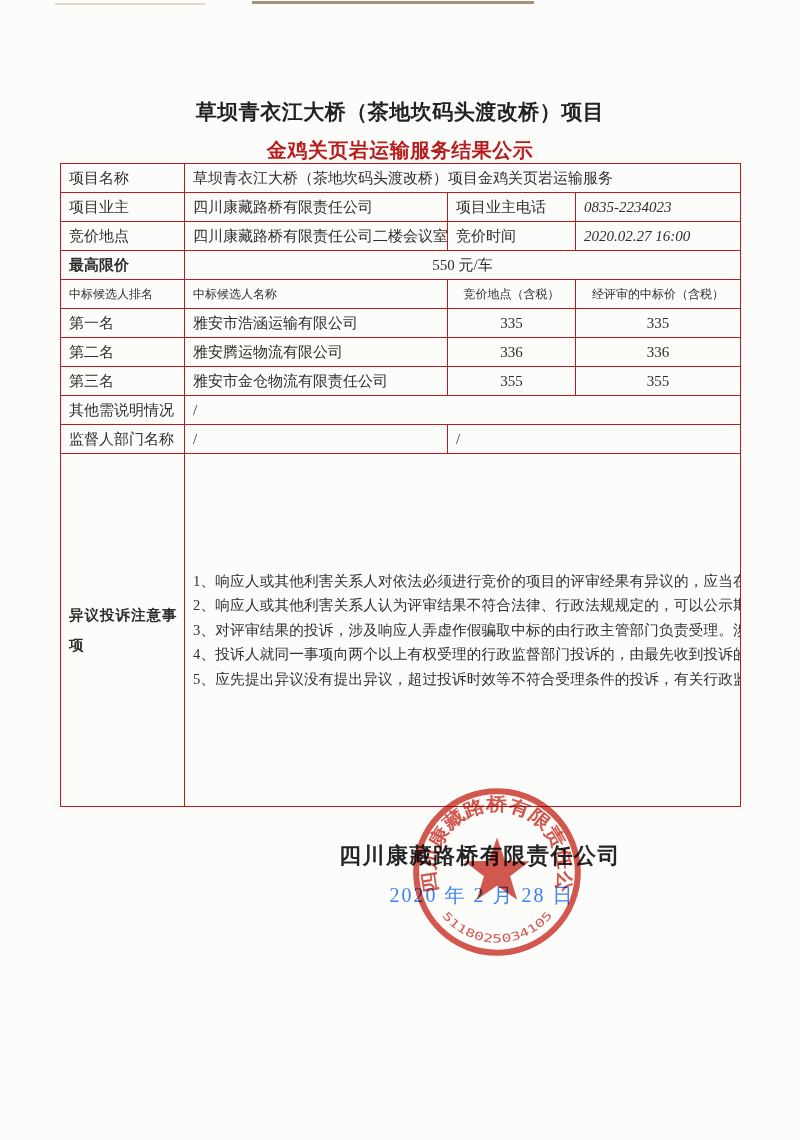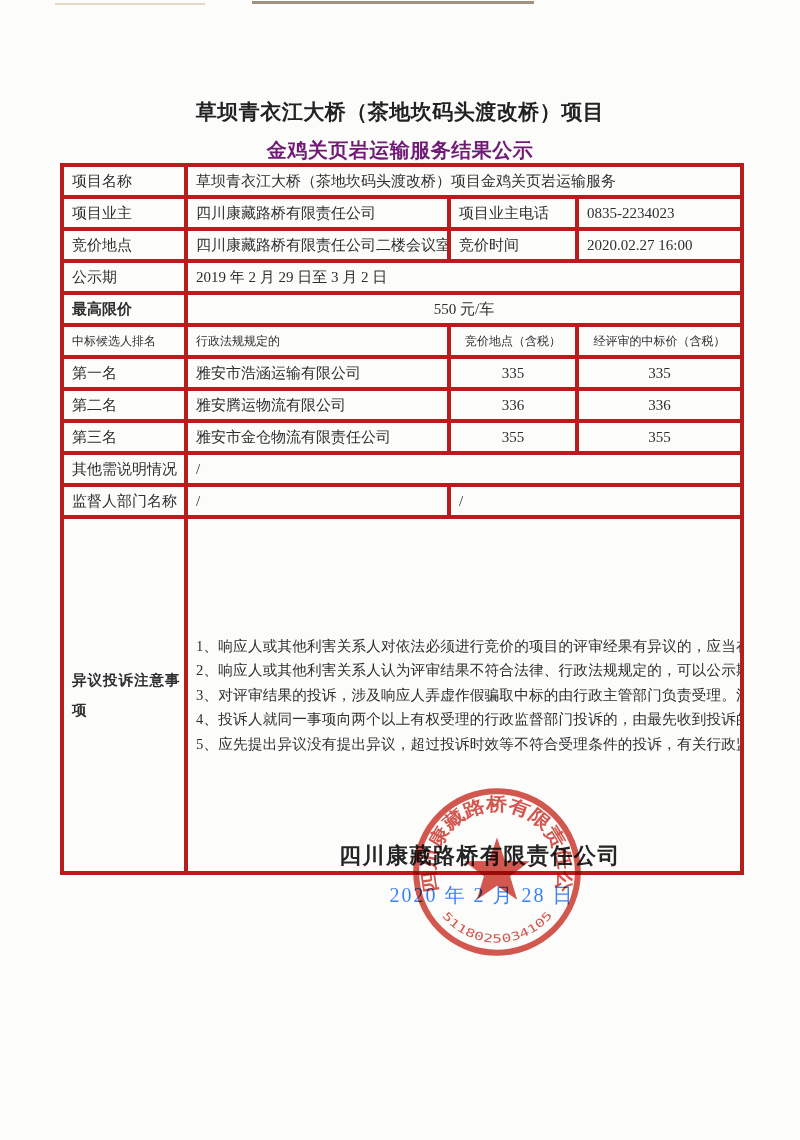--- a/index.html
+++ b/index.html
@@ -8,30 +8,30 @@
     background:#fcfcfb; color:#2e2e2e;
     font-family:"Liberation Serif","DejaVu Serif",serif;
   }
   
   .edge-a { position:absolute; left:55px; top:3px; width:150px; height:2px; background:#cdbc9b; opacity:.55; }
   .edge-b { position:absolute; left:252px; top:1px; width:282px; height:3px; background:#77664a; opacity:.7; }
 
   .t1 { position:absolute; top:98px; left:0; width:100%; margin:0; text-align:center;
         font-size:21px; font-weight:bold; letter-spacing:.5px; color:#222; }
   .t2 { position:absolute; top:137px; left:0; width:100%; margin:0; text-align:center;
-        font-size:20px; font-weight:bold; letter-spacing:.5px; color:#701a75; }
+        font-size:20px; font-weight:bold; letter-spacing:.5px; color:#b91c1c; }
 
   table.doc { position:absolute; left:60px; top:163px; width:680px;
         border-collapse:collapse; table-layout:fixed; font-size:15px; }
-  table.doc td { border:4px solid #b91c1c; padding:0 8px; height:28px;
+  table.doc td { border:1px solid #b91c1c; padding:0 8px; height:28px;
         vertical-align:middle; overflow:hidden; white-space:nowrap; }
   td.lab { padding-left:8px; }
   td.center { text-align:center; }
   td.bold { font-weight:bold;margin-left:11px; }
-  td.pre { white-space:pre; }
+  td.pre { white-space:pre;font-style:italic; }
   td.hdr { font-size:12px; }
   td.objlab { vertical-align:middle;font-weight:bold; }
   .objlab div { width:112px; line-height:30px; letter-spacing:1px; white-space:normal; font-size:14.5px; }
   td.obj { vertical-align:top; padding:6px 10px 0 9px; white-space:normal; }
   td.obj p { margin:0; line-height:24.6px; text-align:justify; font-size:14.6px; letter-spacing:.2px; }
   tr.tall td { height:352px; }
 
   .f-company { position:absolute; top:841px; left:160px; width:640px; margin:0; text-align:center;
         font-size:22px; font-weight:bold; letter-spacing:1.5px; color:#252525; }
   .f-date { position:absolute; top:882px; left:172px; width:620px; margin:0; text-align:center;
@@ -67,30 +67,26 @@
       <td>项目业主电话</td>
       <td class="pre">0835-2234023</td>
     </tr>
     <tr>
       <td class="lab">竞价地点</td>
       <td>四川康藏路桥有限责任公司二楼会议室</td>
       <td>竞价时间</td>
       <td class="pre">2020.02.27  16:00</td>
     </tr>
     <tr>
-      <td class="lab">公示期</td>
-      <td colspan="3">2019 年 2 月 29 日至 3 月 2 日</td>
-    </tr>
-    <tr>
       <td class="lab bold">最高限价</td>
       <td colspan="3" class="center">550 元/车</td>
     </tr>
     <tr>
       <td class="lab hdr">中标候选人排名</td>
-      <td class="hdr">行政法规规定的</td>
+      <td class="hdr">中标候选人名称</td>
       <td class="center hdr">竞价地点（含税）</td>
       <td class="center hdr">经评审的中标价（含税）</td>
     </tr>
     <tr>
       <td class="lab">第一名</td>
       <td>雅安市浩涵运输有限公司</td>
       <td class="center">335</td>
       <td class="center">335</td>
     </tr>
     <tr>

